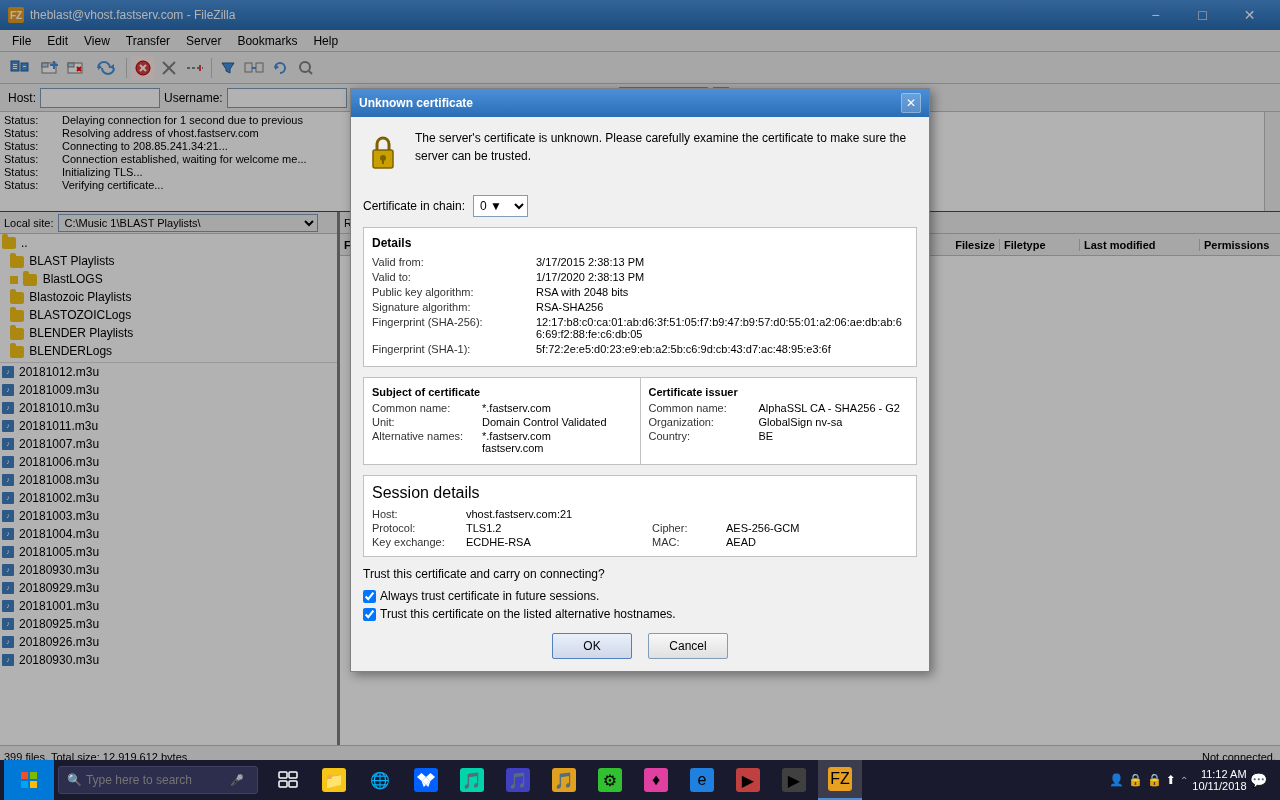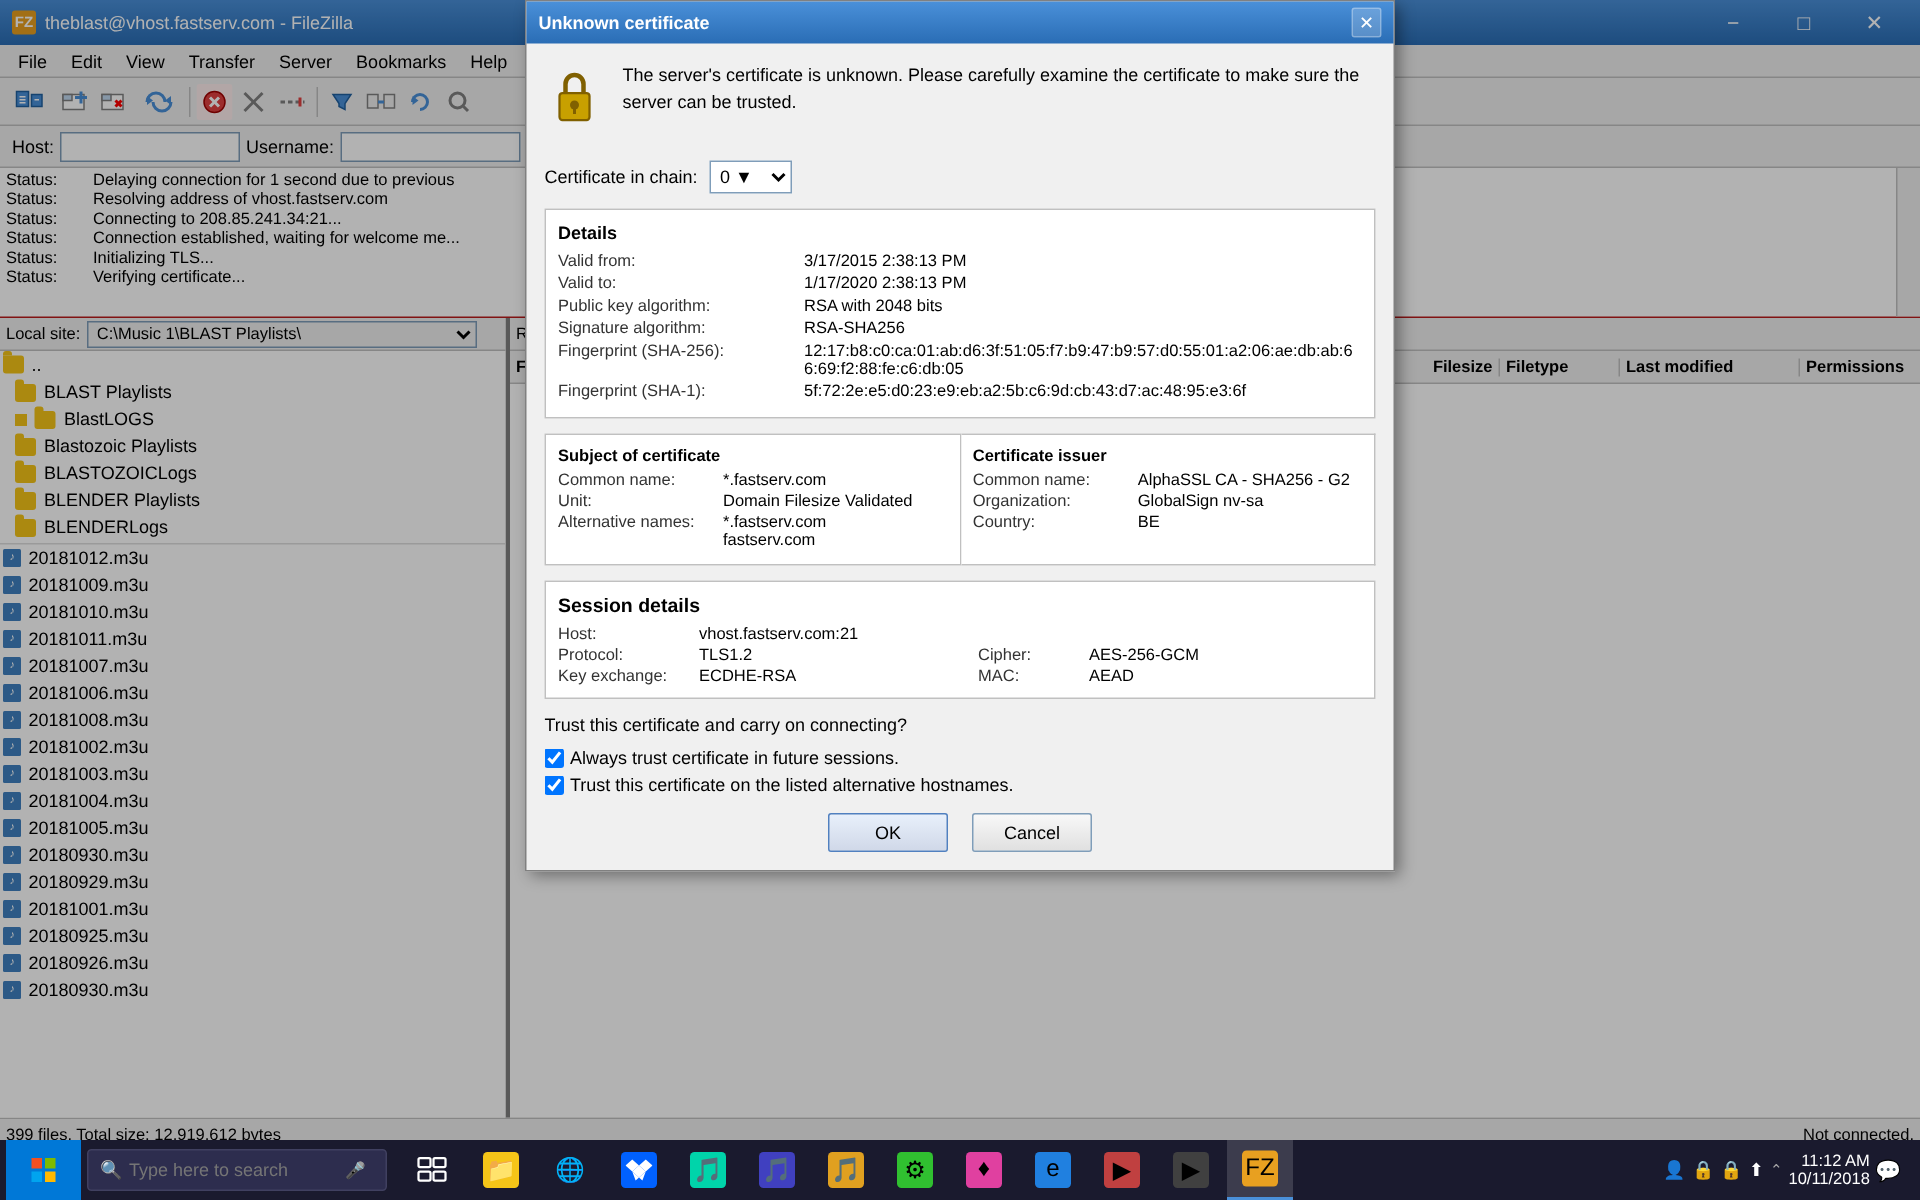--- a/index.html
+++ b/index.html
@@ -333,21 +333,21 @@
       cursor: pointer;
     }
 
     
     .dialog-overlay {
       position: absolute;
       top: 0; left: 0; right: 0;
       bottom: 40px;
       background: rgba(0,0,0,0.3);
       display: flex;
-      align-items: flex-start;
+      align-items: center;
       justify-content: center;
       z-index: 500;
     }
     .dialog {
       background: #f0f0f0;
       border: 1px solid #808080;
       box-shadow: 3px 3px 10px rgba(0,0,0,0.4);
       width: 580px;
       min-height: 400px;
     }
@@ -431,21 +431,21 @@
     .cert-section-title { font-weight: bold; font-size: 11px; margin-bottom: 4px; }
     .cert-detail-row { display: flex; font-size: 11px; margin-bottom: 2px; }
     .cert-detail-label { min-width: 110px; color: #333; }
     .cert-detail-value { color: #000; }
     .session-box {
       background: white;
       border: 1px solid #c0c0c0;
       padding: 8px;
       margin-bottom: 10px;
     }
-    .session-title { font-weight: bold; font-size: 13px; margin-bottom: 6px; }
+    .session-title { font-weight: normal; font-size: 16px; margin-bottom: 6px; }
     .session-grid {
       display: grid;
       grid-template-columns: 90px 1fr 70px 1fr;
       gap: 2px 4px;
       font-size: 11px;
     }
     .session-label { color: #333; }
     .session-value { color: #000; }
     .trust-question { font-size: 12px; margin-bottom: 8px; }
     .checkbox-row {
@@ -822,21 +822,21 @@
 
       <div class="cert-subjects-row">
         <div class="cert-section">
           <div class="cert-section-title">Subject of certificate</div>
           <div class="cert-detail-row">
             <span class="cert-detail-label">Common name:</span>
             <span class="cert-detail-value">*.fastserv.com</span>
           </div>
           <div class="cert-detail-row">
             <span class="cert-detail-label">Unit:</span>
-            <span class="cert-detail-value">Domain Filesize Validated</span>
+            <span class="cert-detail-value">Domain Control Validated</span>
           </div>
           <div class="cert-detail-row">
             <span class="cert-detail-label">Alternative names:</span>
             <span class="cert-detail-value">*.fastserv.com<br>fastserv.com</span>
           </div>
         </div>
         <div class="cert-section">
           <div class="cert-section-title">Certificate issuer</div>
           <div class="cert-detail-row">
             <span class="cert-detail-label">Common name:</span>

